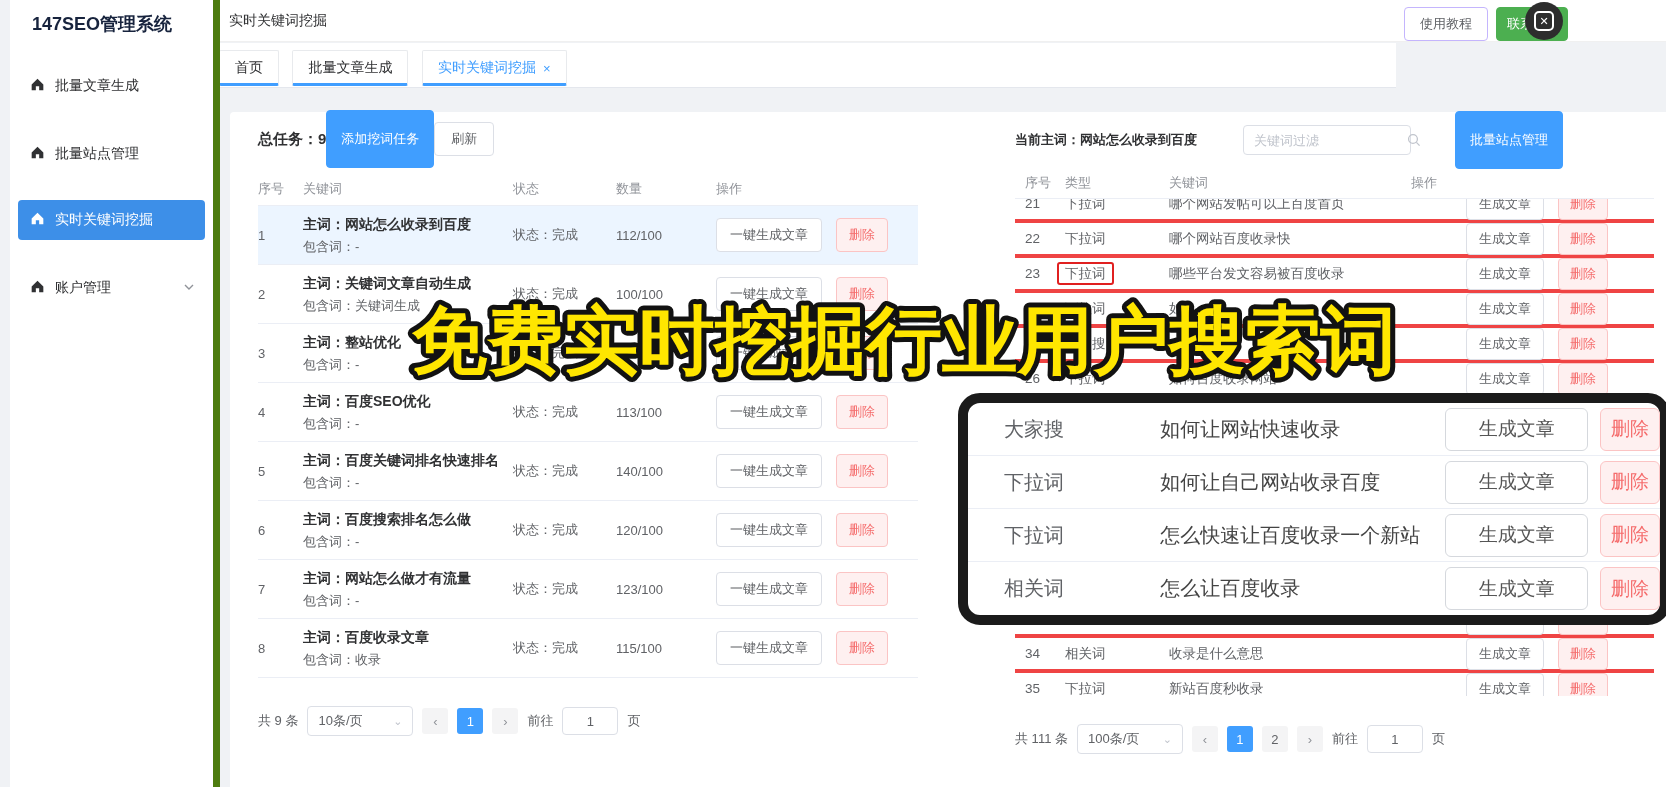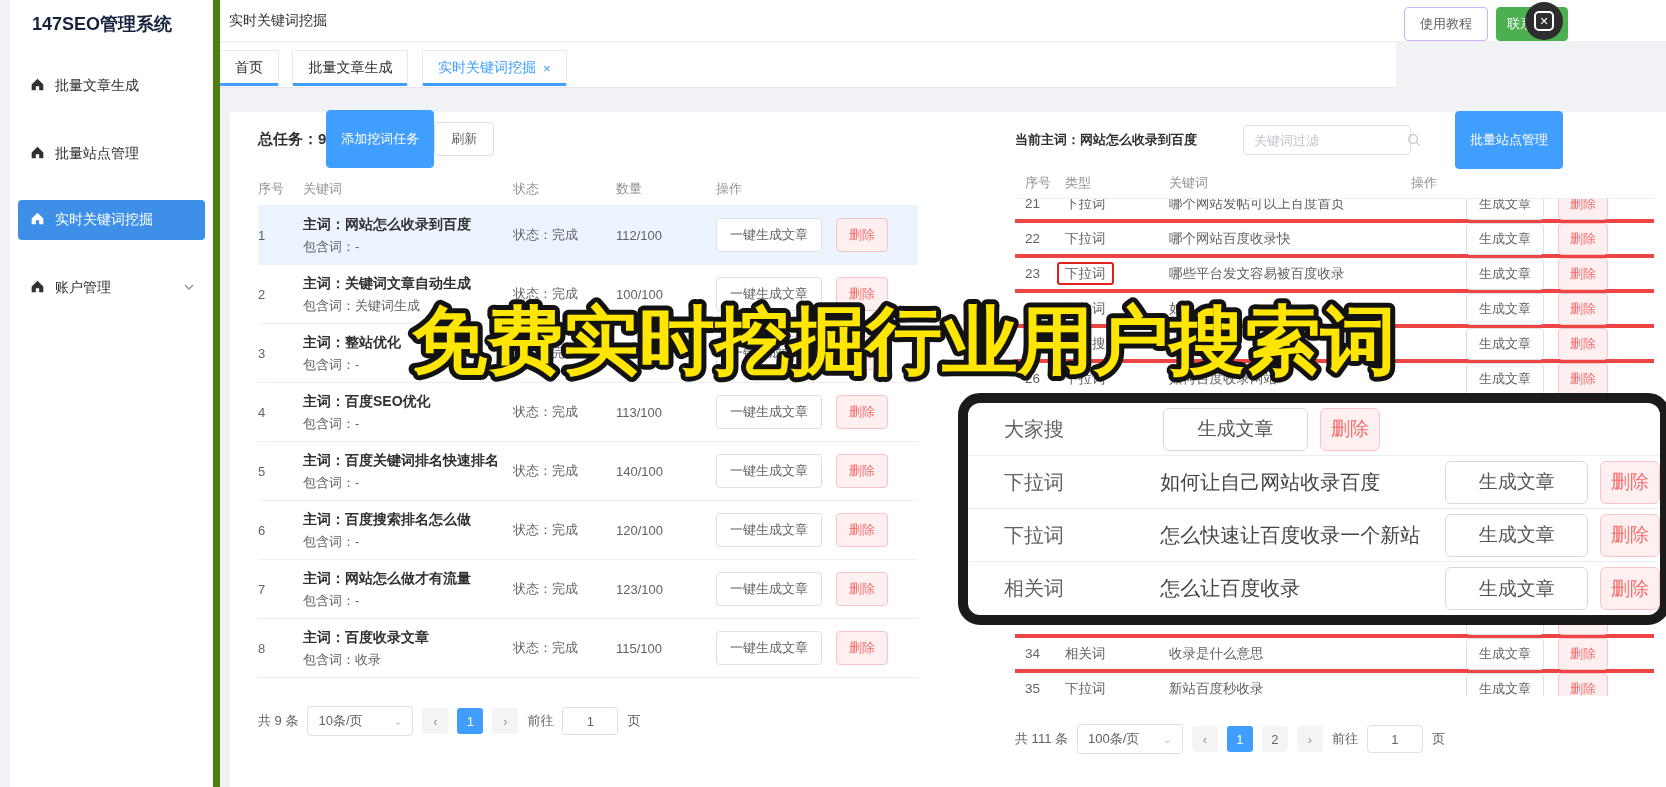--- a/index.html
+++ b/index.html
@@ -415,20 +415,21 @@
       <span>页</span>
     </div>
   </div>
 
 </div>
 </div>
 
 <div class="inset">
   <div class="inset-row">
     <div class="i-type">大家搜</div>
+    <div class="i-kw">如何让网站快速收录</div>
     <button class="i-gen">生成文章</button>
     <button class="i-del">删除</button>
   </div>
   <div class="inset-row">
     <div class="i-type">下拉词</div>
     <div class="i-kw">如何让自己网站收录百度</div>
     <button class="i-gen">生成文章</button>
     <button class="i-del">删除</button>
   </div>
   <div class="inset-row">

